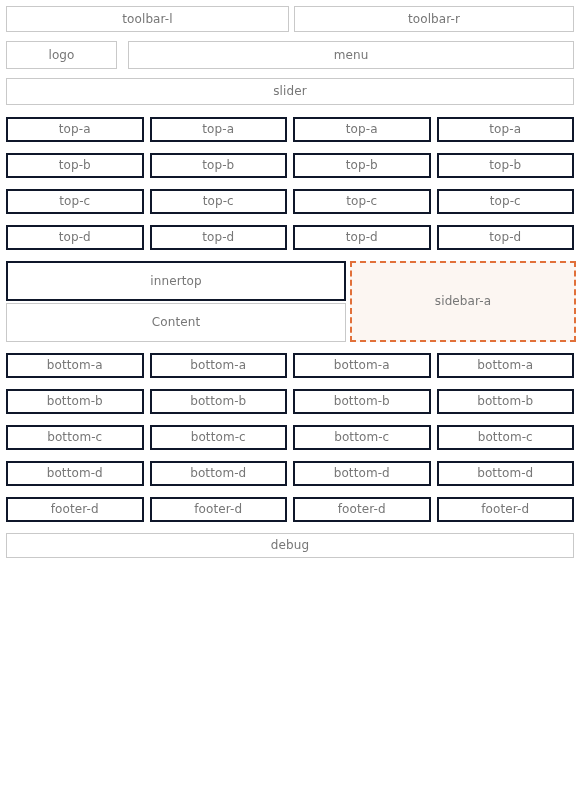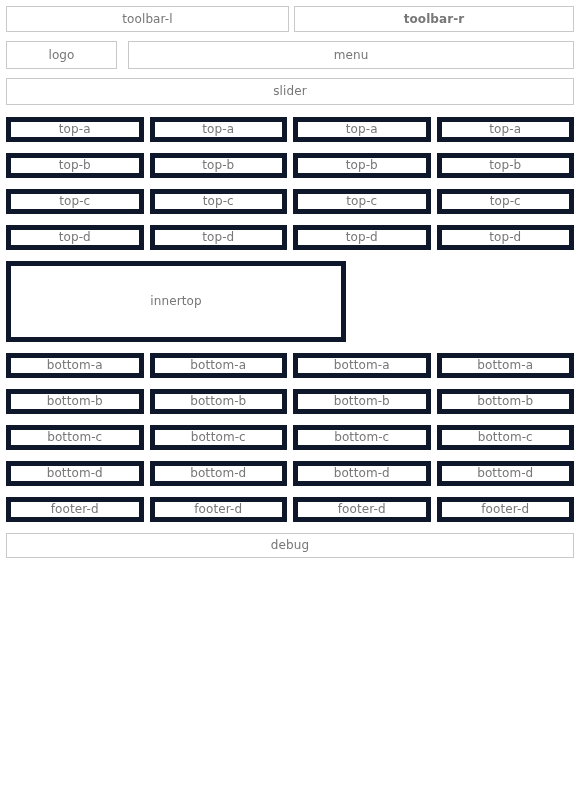--- a/index.html
+++ b/index.html
@@ -34,36 +34,36 @@
     justify-content: center;
     text-align: center;
     line-height: 1.2;
     background: #ffffff;
     border: 1px solid #c9c9c9;
     font-size: 12px;
     color: #777777;
     letter-spacing: 0.1px;
   }
   .box.blue {
-    border: 5px solid #0f172a;
+    border: 2px solid #0f172a;
   }
   .box.dashed {
     border: 2px dashed #e1703a;
     background: #fcf6f2;
   }
 
   
   .row {
     display: flex;
     width: 100%;
   }
 
   .row-toolbar { height: 42px; margin-bottom: 9px; }
   .row-toolbar .col-l { width: 283px; margin-right: 5px; }
-  .row-toolbar .col-r { flex: 1 1 auto; font-weight: bold; }
+  .row-toolbar .col-r { flex: 1 1 auto; }
 
   .row-header { height: 44px; margin-bottom: 9px; }
   .row-header .col-logo { width: 111px; margin-right: 11px; }
   .row-header .col-menu { flex: 1 1 auto; align-items: center; }
 
   .row-slider { height: 43px; margin-bottom: 7px; border-radius: 17px; }
   .row-slider .col-full { flex: 1 1 auto; }
 
   .quad { height: 40px; margin-bottom: 11px; }
   .quad > .box {
@@ -193,22 +193,28 @@
     <div class="box blue">
         <span>top-d</span>
       </div>
   </div>
 
   <div class="row row-middle">
     <div class="middle-inner">
       <div class="box blue">
         <span>innertop</span>
       </div>
+      <div class="box">
+        <span>Content</span>
+      </div>
     </div>
     <div class="middle-sidebars">
+      <div class="box dashed">
+        <span>sidebar-a</span>
+      </div>
     </div>
   </div>
 
   <div class="row quad">
     <div class="box blue">
         <span>bottom-a</span>
       </div>
     <div class="box blue">
         <span>bottom-a</span>
       </div>

